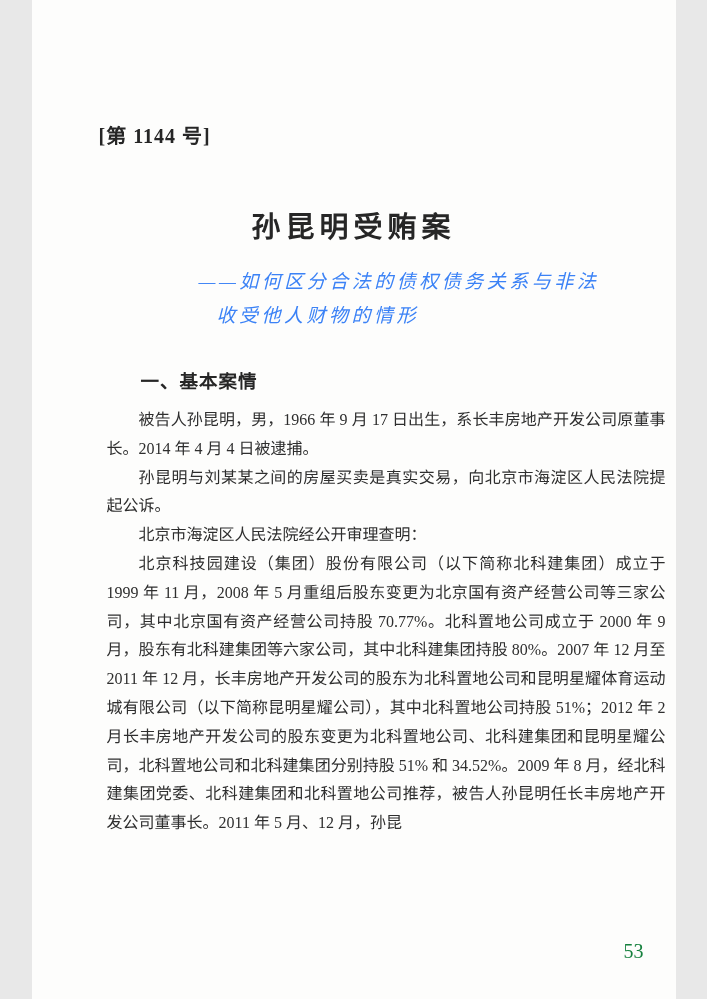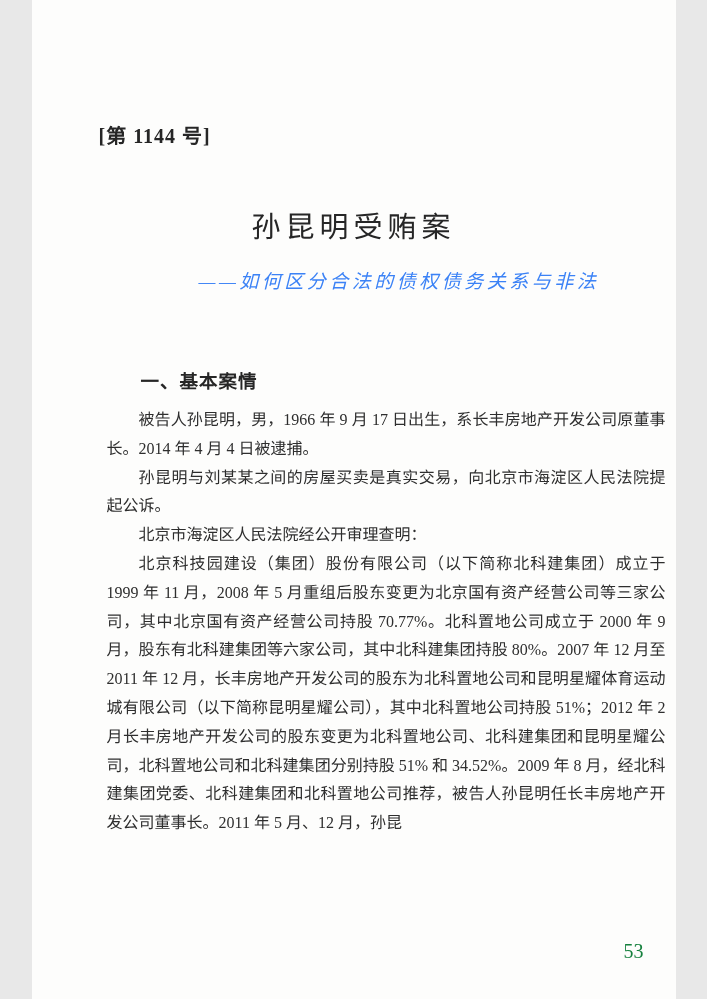--- a/index.html
+++ b/index.html
@@ -27,21 +27,21 @@
     color: #262626;
   }
   .title {
     position: absolute;
     left: 0;
     top: 203px;
     width: 100%;
     margin: 0;
     text-align: center;
     font-size: 29px;
-    font-weight: 400;
+    font-weight: 700;
     letter-spacing: 5px;
     color: #262626;
   }
   .subtitle {
     position: absolute;
     left: 167px;
     top: 265px;
     font-size: 19px;
     font-style: italic;
     letter-spacing: 3.5px;
@@ -90,20 +90,21 @@
 <body>
 
 <div class="page">
 
   <div class="case-number">[第 1144 号]</div>
 
   <h1 class="title">孙昆明受贿案</h1>
 
   <div class="subtitle">
     <div class="sub1">——如何区分合法的债权债务关系与非法</div>
+    <div class="sub2">收受他人财物的情形</div>
   </div>
 
   <h2 class="section-heading">一、基本案情</h2>
 
   <div class="body-text">
     <p>被告人孙昆明，男，1966 年 9 月 17 日出生，系长丰房地产开发公司原董事长。2014 年 4 月 4 日被逮捕。</p>
     <p>孙昆明与刘某某之间的房屋买卖是真实交易，向北京市海淀区人民法院提起公诉。</p>
     <p>北京市海淀区人民法院经公开审理查明：</p>
     <p>北京科技园建设（集团）股份有限公司（以下简称北科建集团）成立于 1999 年 11 月，2008 年 5 月重组后股东变更为北京国有资产经营公司等三家公司，其中北京国有资产经营公司持股 70.77%。北科置地公司成立于 2000 年 9 月，股东有北科建集团等六家公司，其中北科建集团持股 80%。2007 年 12 月至 2011 年 12 月，长丰房地产开发公司的股东为北科置地公司和昆明星耀体育运动城有限公司（以下简称昆明星耀公司），其中北科置地公司持股 51%；2012 年 2 月长丰房地产开发公司的股东变更为北科置地公司、北科建集团和昆明星耀公司，北科置地公司和北科建集团分别持股 51% 和 34.52%。2009 年 8 月，经北科建集团党委、北科建集团和北科置地公司推荐，被告人孙昆明任长丰房地产开发公司董事长。2011 年 5 月、12 月，孙昆</p>
   </div>

